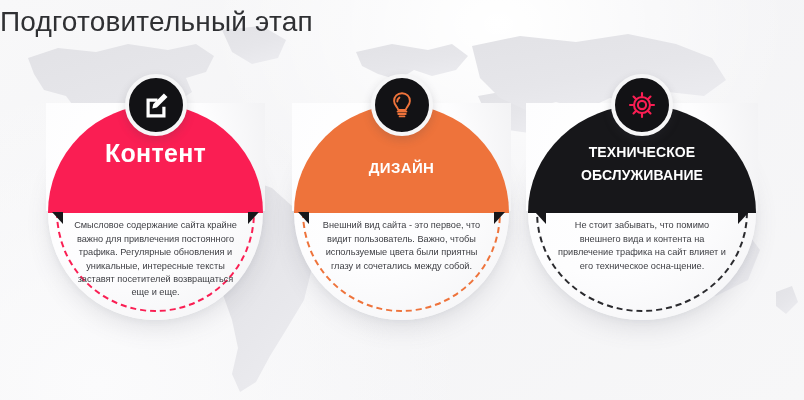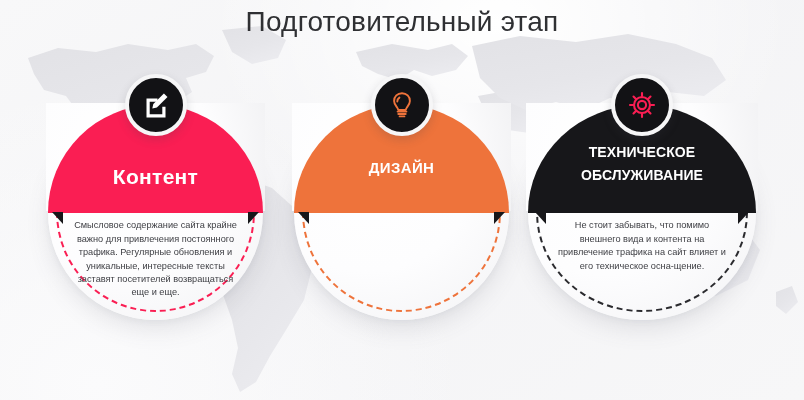--- a/index.html
+++ b/index.html
@@ -37,21 +37,21 @@
     opacity: 1;
   }
   #worldmap svg { display: block; width: 100%; height: 100%; }
 
   
   .title {
     position: absolute;
     top: 3px;
     left: 0;
     width: 804px;
-    text-align: center;
+    text-align: left;
     font-size: 28px;
     line-height: 38px;
     font-weight: 400;
     letter-spacing: .2px;
     color: #2f3033;
     white-space: nowrap;
   }
 
   
   .cards {
@@ -125,21 +125,21 @@
     position: absolute;
     left: 50%;
     transform: translateX(-50%);
     width: 100%;
     text-align: center;
     color: #ffffff;
     font-weight: bold;
     z-index: 6;
     white-space: pre-line;
   }
-  .card.c1 .heading { top: 60px; font-size: 21px; line-height: 24px; letter-spacing: .3px; }
+  .card.c1 .heading { top: 36px; font-size: 25px; line-height: 24px; letter-spacing: .3px; }
   .card.c2 .heading { top: 50px; font-size: 15px; line-height: 25px; letter-spacing: .4px; }
   .card.c3 .heading { top: 36px; font-size: 14px; line-height: 23px; letter-spacing: .1px; }
 
   
   .dashring {
     position: absolute;
     left: 8px; top: 8px; right: 8px; bottom: 8px;
     border-radius: 50%;
     border: 2px dashed #fa1e53;
     z-index: 2;
@@ -275,20 +275,21 @@
       <div class="ringmask" style="background:radial-gradient(circle at 34% 46%, #ffffff 0%, #fdfdfe 60%, #f2f2f4 100%)"></div>
 
       <div class="band">
         <div class="band-fill" style="background:#ee733b"></div>
         <div class="fold l"></div>
         <div class="fold r"></div>
       </div>
 
       <div class="heading">ДИЗАЙН</div>
 
+      <div class="body">Внешний вид сайта - это первое, что видит пользователь. Важно, чтобы используемые цвета были приятны глазу и сочетались между собой.</div>
 
       <div class="badge">
         <svg width="30" height="30" viewBox="0 0 30 30" aria-hidden="true" fill="none" stroke="#ee733b" stroke-width="1.9" stroke-linecap="round" stroke-linejoin="round">
           <path d="M15 3.2 c-4.6 0 -7.9 3.4 -7.9 7.7 c0 3.1 1.8 4.9 3.0 6.6
                    c0.7 1.0 1.0 1.7 1.1 2.5 h7.6 c0.1 -0.8 0.4 -1.5 1.1 -2.5
                    c1.2 -1.7 3.0 -3.5 3.0 -6.6 c0 -4.3 -3.3 -7.7 -7.9 -7.7 z"></path>
           <path d="M12.4 7.6 c-1.3 0.9 -2.1 2.3 -2.1 3.9"></path>
           <path d="M10.6 21.6 h8.8"></path>
           <path d="M11.3 24.0 h7.4"></path>
           <path d="M12.6 26.4 h4.8"></path>

